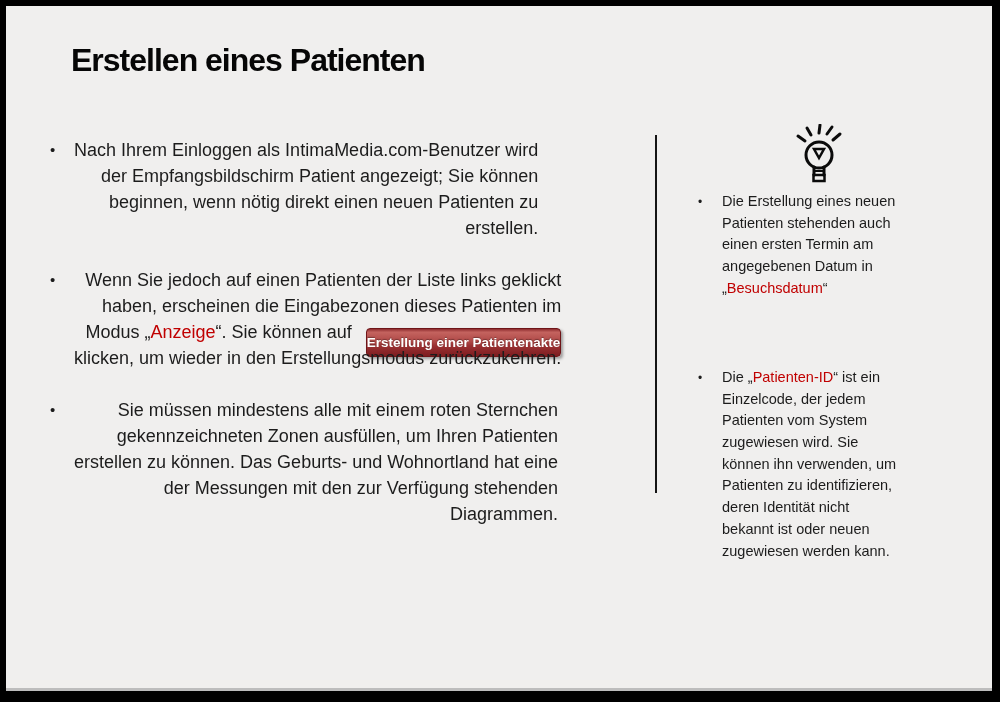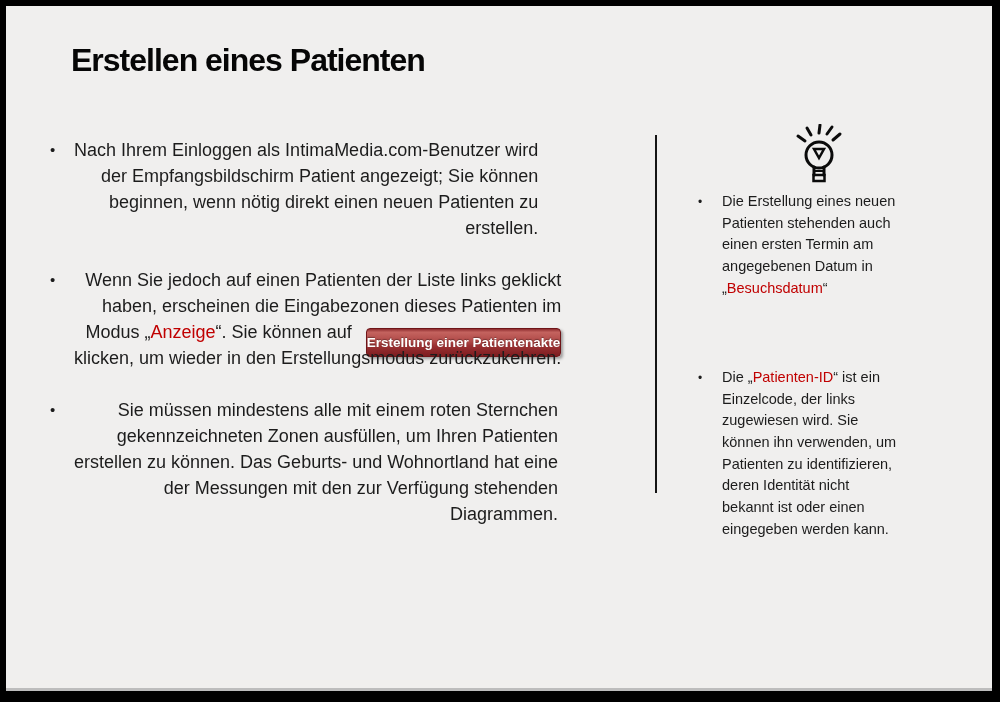--- a/index.html
+++ b/index.html
@@ -92,22 +92,23 @@
       <div class="ln">einen ersten Termin am</div>
       <div class="ln">angegebenen Datum in</div>
       <div class="ln"><span>„</span><span class="red">Besuchsdatum</span><span>“</span></div>
     </div>
   </div>
 
   <div class="bullet right-b" style="top:367px">
     <span class="dot">•</span>
     <div class="lines">
       <div class="ln"><span>Die „</span><span class="red">Patienten-ID</span><span>“ ist ein</span></div>
-      <div class="ln">Einzelcode, der links</div>
+      <div class="ln">Einzelcode, der jedem</div>
+      <div class="ln">Patienten vom System</div>
       <div class="ln">zugewiesen wird. Sie</div>
       <div class="ln">können ihn verwenden, um</div>
       <div class="ln">Patienten zu identifizieren,</div>
       <div class="ln">deren Identität nicht</div>
-      <div class="ln">bekannt ist oder einen</div>
-      <div class="ln">eingegeben werden kann.</div>
+      <div class="ln">bekannt ist oder neuen</div>
+      <div class="ln">zugewiesen werden kann.</div>
     </div>
   </div>
 </div>
 
 </body></html>

